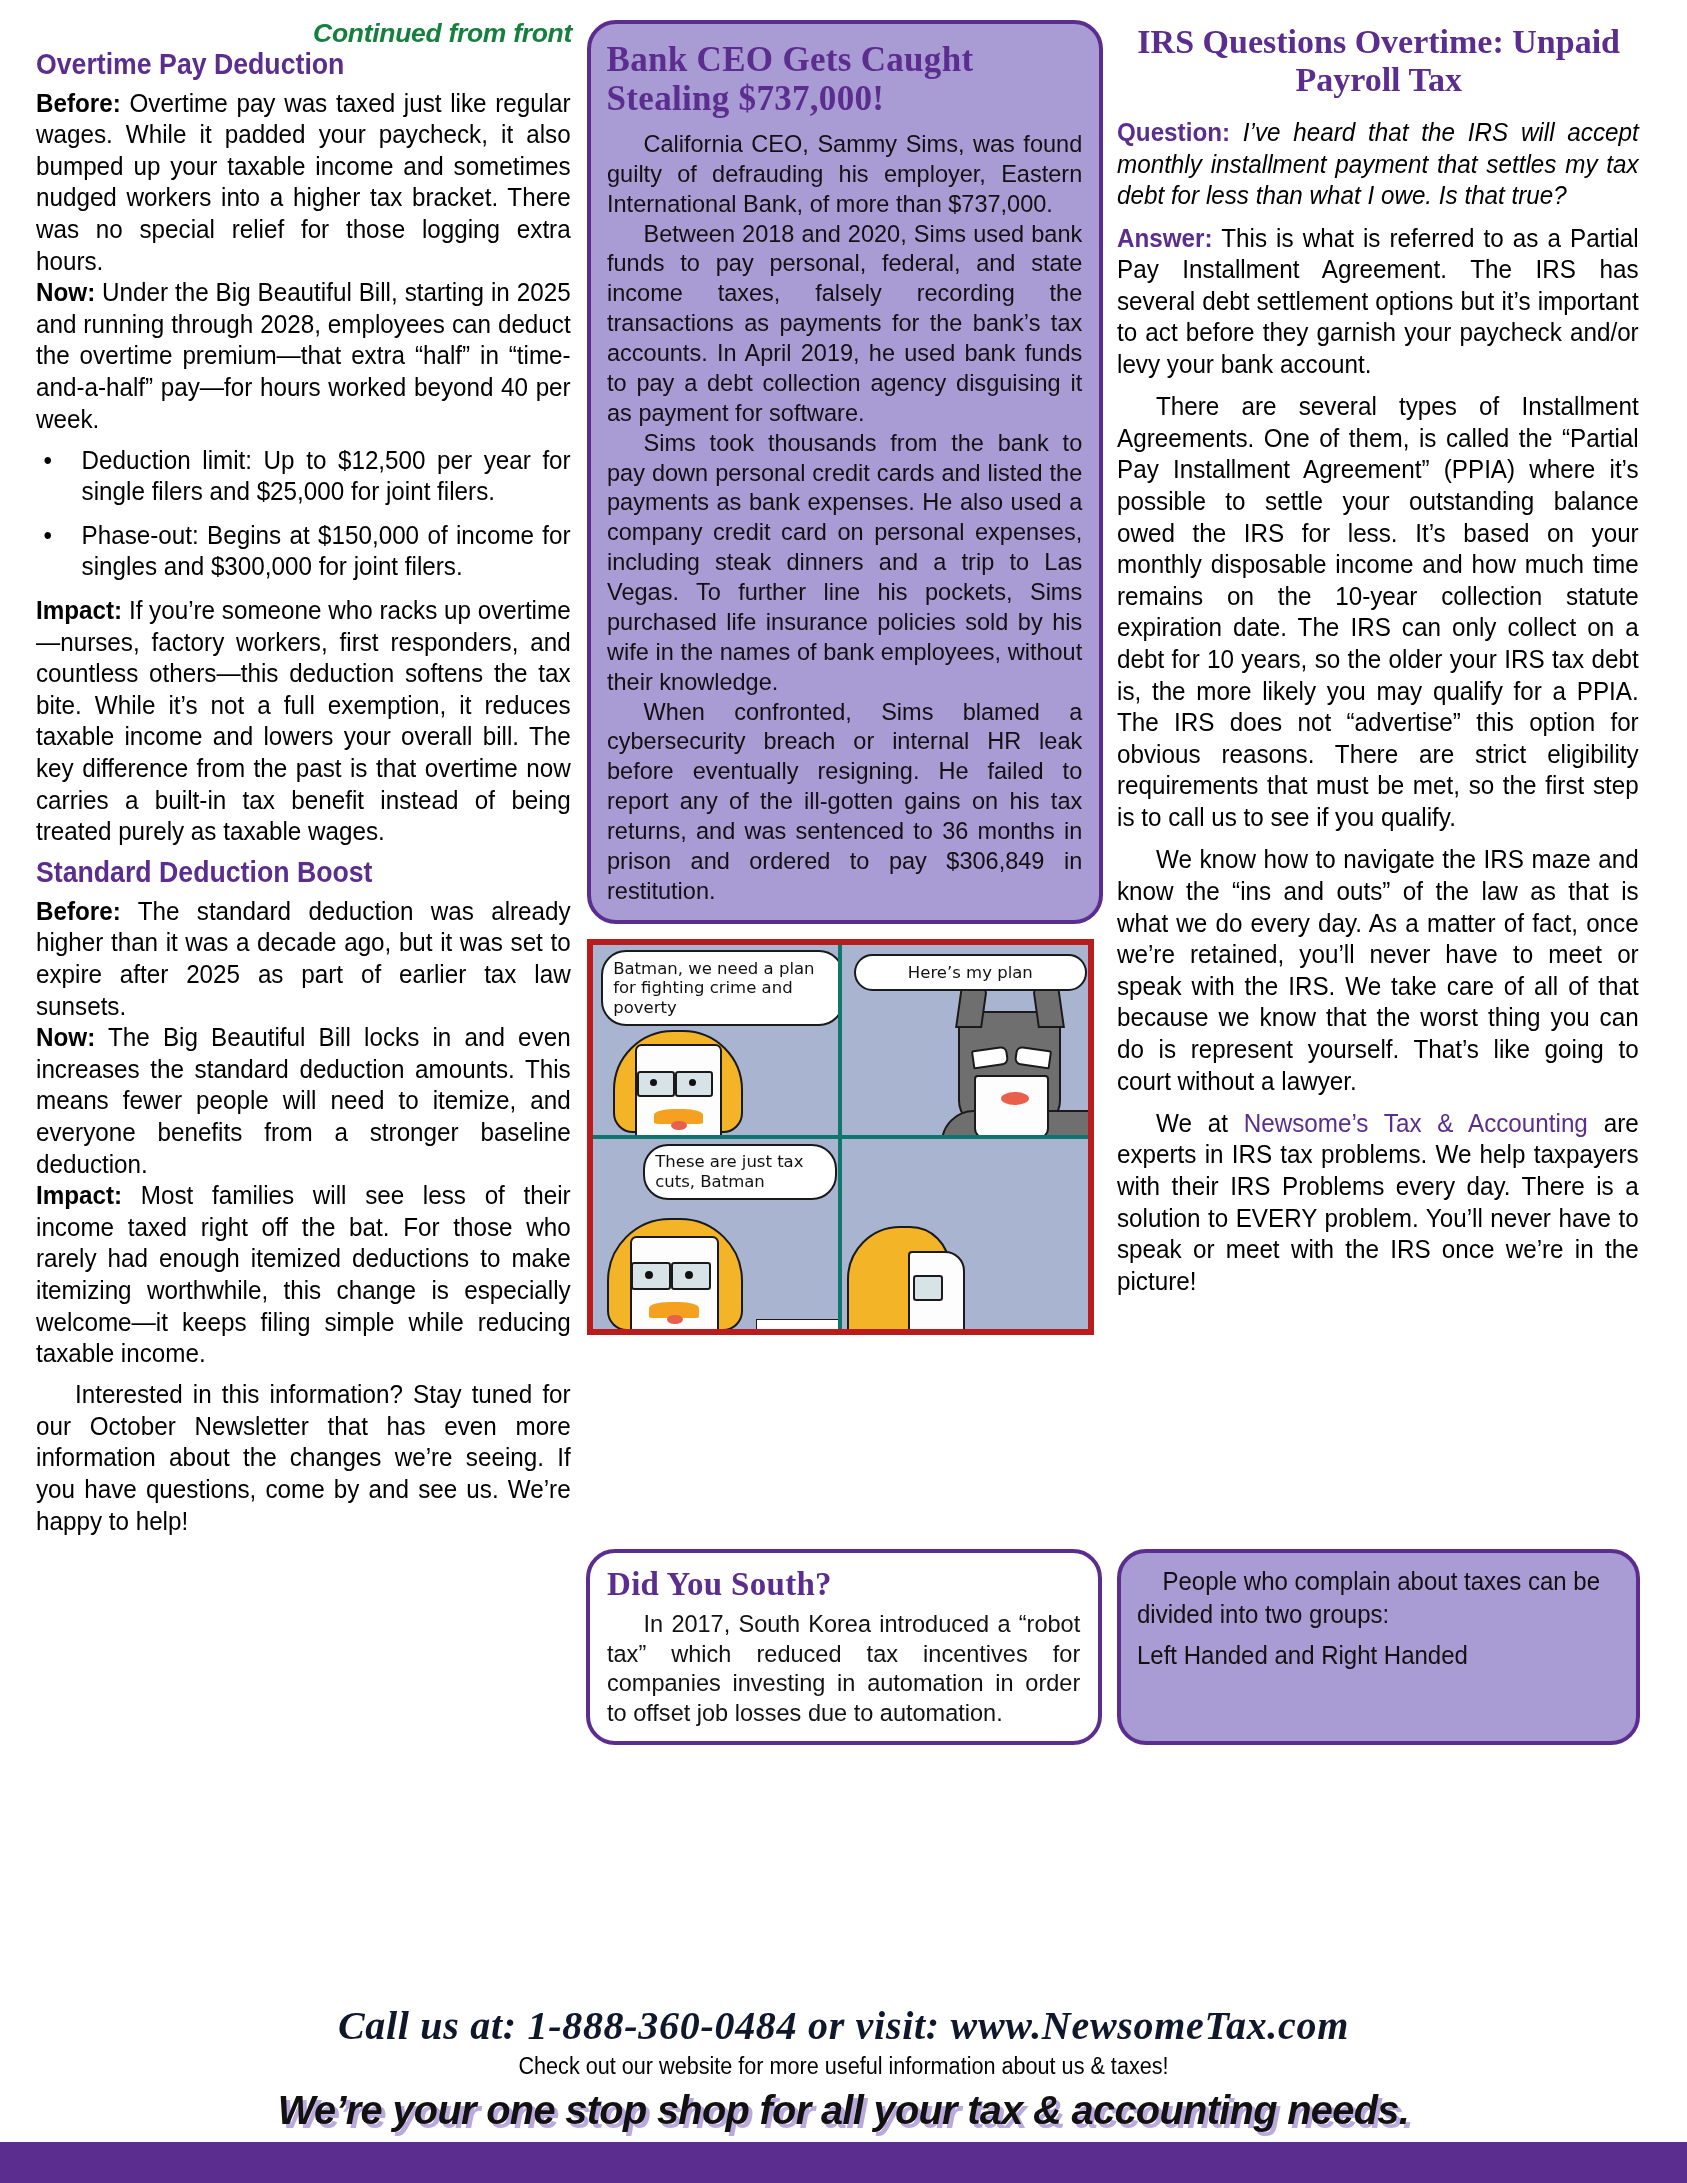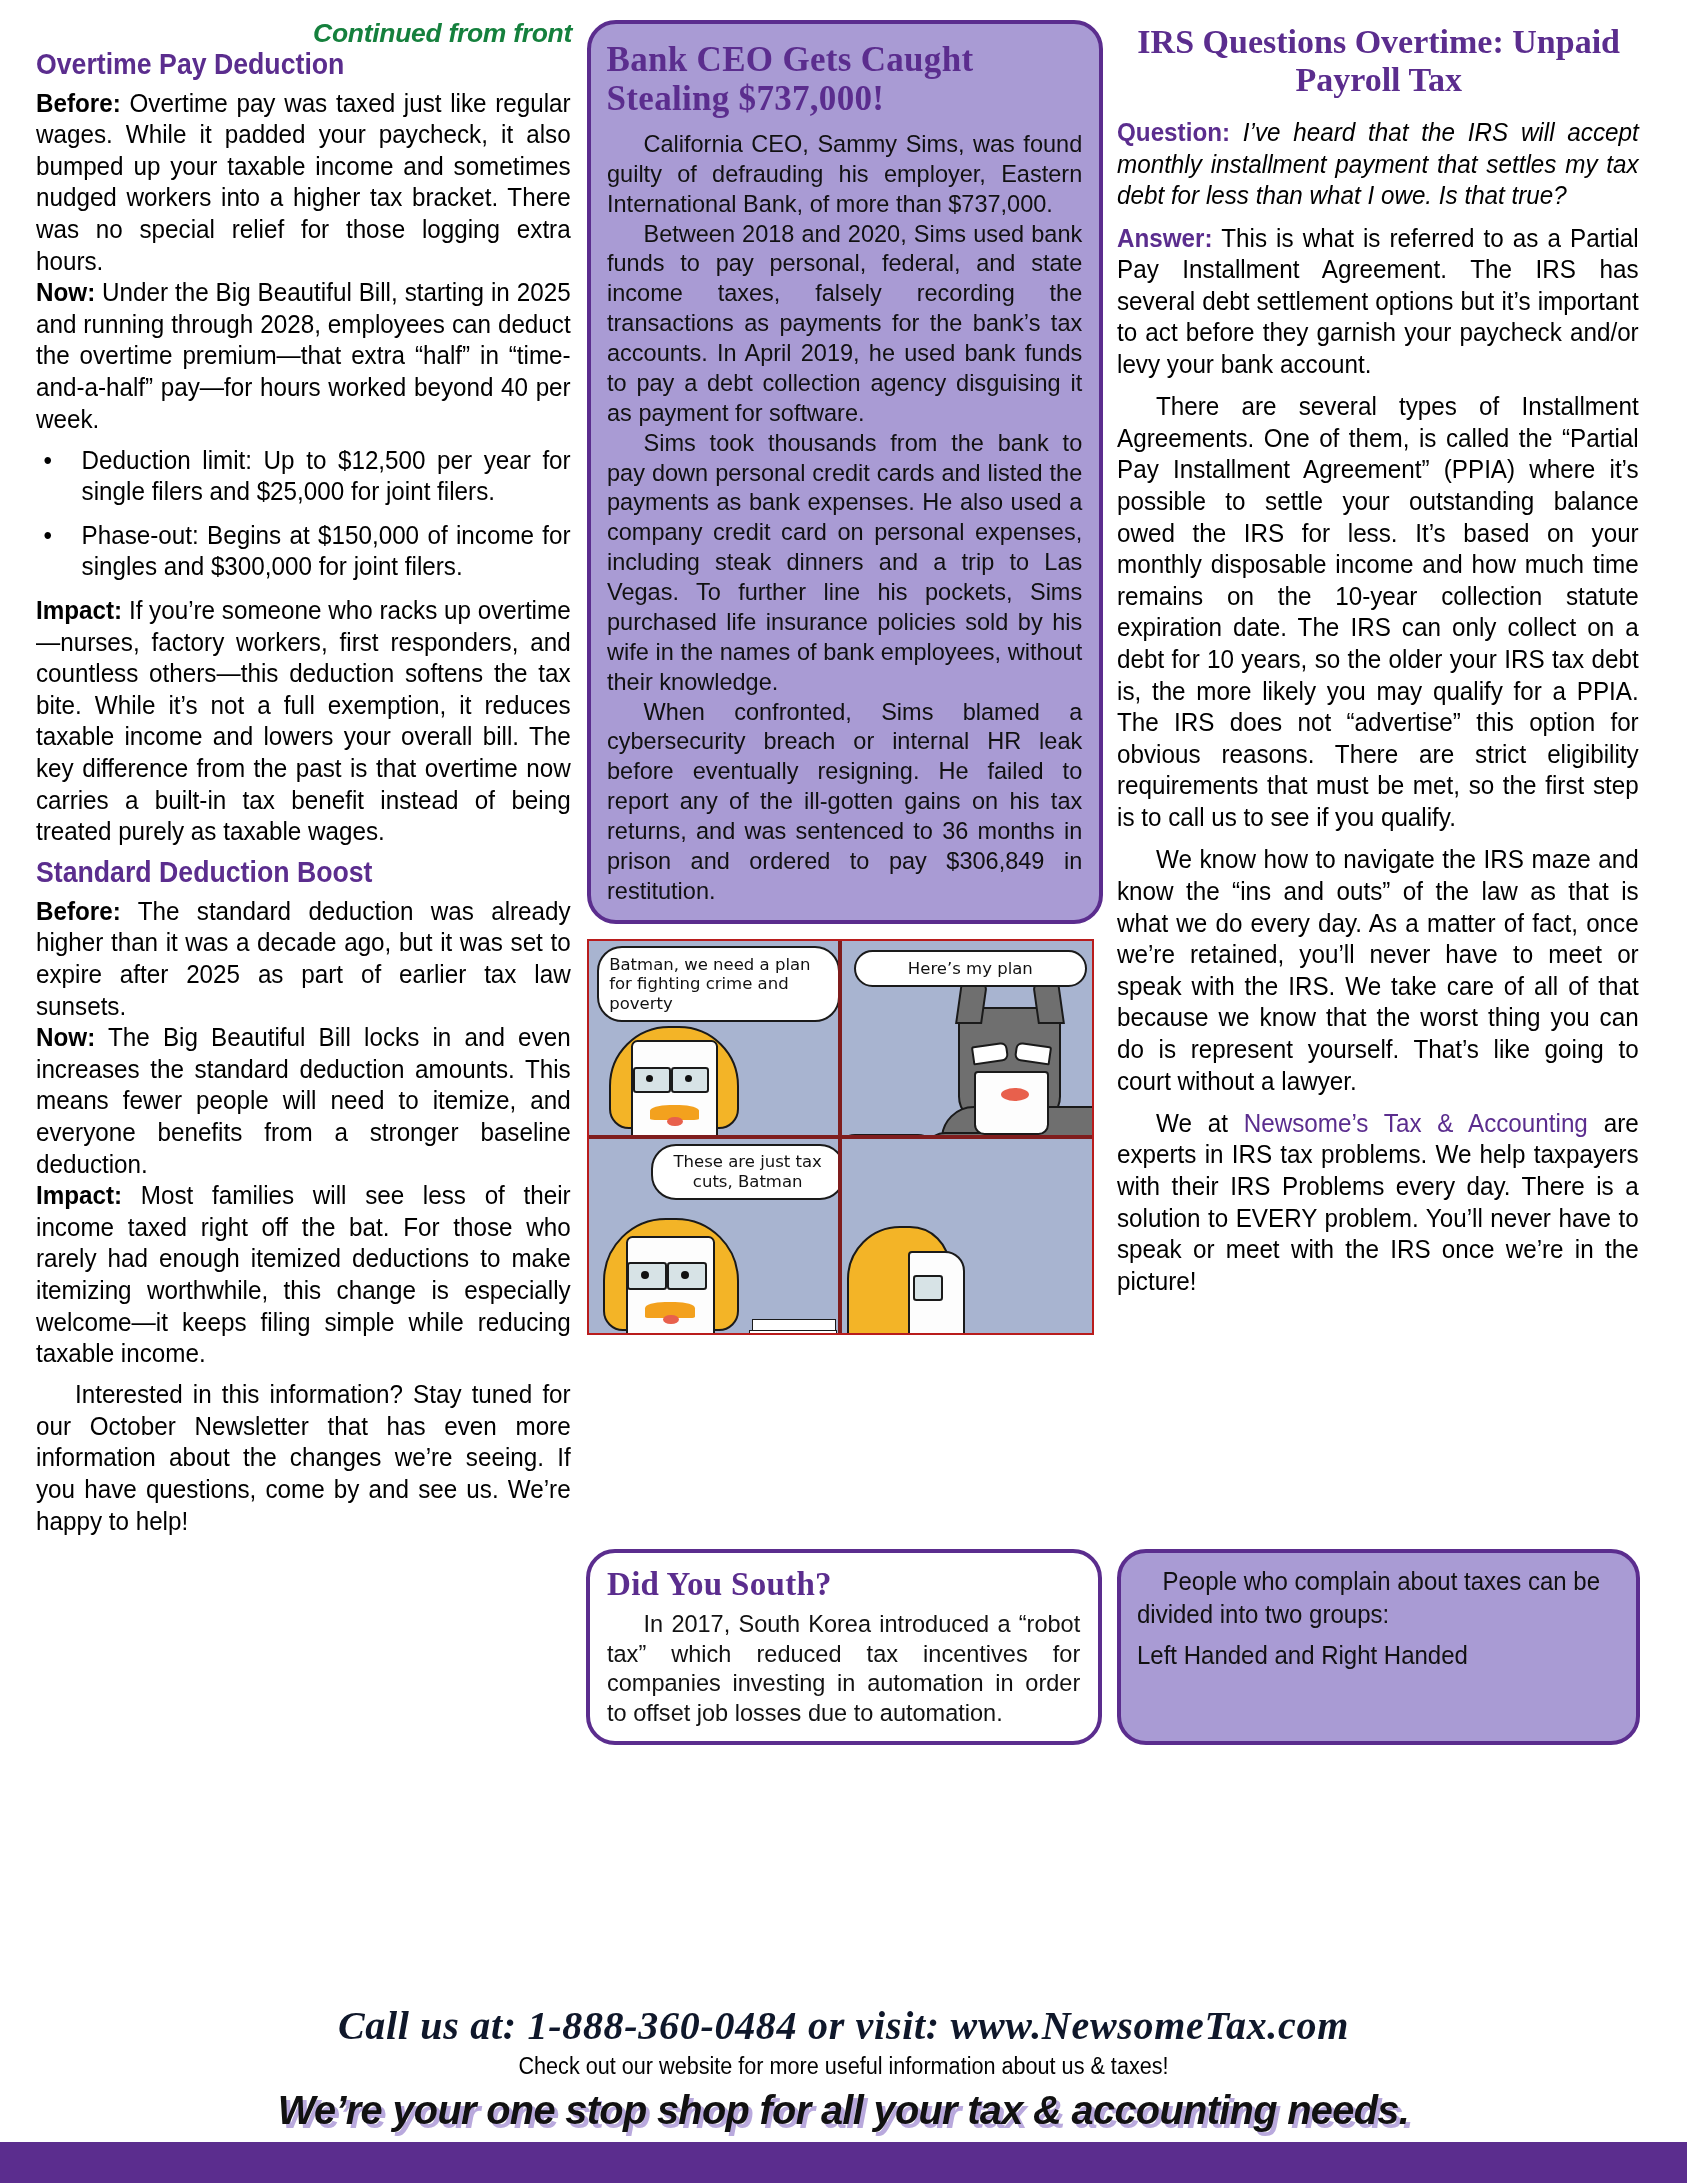--- a/index.html
+++ b/index.html
@@ -134,22 +134,22 @@
 
   
   .comic {
     margin-top: 14.6px;
     width: 507px;
     height: 396px;
     display: grid;
     grid-template-columns: 1fr 1fr;
     grid-template-rows: 1fr 1fr;
     gap: 3.3px;
-    background: #7f1d1d;
-    border: 2px solid #b91c1c;
+    background: #0f766e;
+    border: 6px solid #b91c1c;
     box-sizing: border-box;
   }
   .panel {
     position: relative;
     background: #a8b4d0;
     overflow: hidden;
   }
   .bubble {
     position: absolute;
     background: #fff;
@@ -341,21 +341,21 @@
           <div class="beye" style="left:173px; top:103px; width:32px; height:14.6px; border-radius:6.6px 2.6px 1.3px 6.6px; transform:rotate(8deg);"></div>
           <div class="bjaw" style="left:132px; top:130px; width:71px; height:60px; border-radius:4px 4px 10.6px 10.6px;"></div>
           <div class="mouth" style="left:159px; top:147px; width:28px; height:13.2px;"></div>
           <div class="cape" style="left:99px; top:165px; width:159px; height:99px; border-radius:33px 13.2px 0 0;"></div>
 
           <div class="cape" style="left:82px; top:191px; width:83px; height:38px; border-radius:26.5px 20px 20px 26.5px;"></div>
           <div class="coat" style="left:-6.6px; top:193px; width:99px; height:73px; border-radius:20px 20px 0 0;"></div>
         </div>
 
         <div class="panel">
-          <div class="bubble" style="left:62px; top:5.3px; width:169px; text-align:center;">These are just tax cuts, Batman</div>
+          <div class="bubble" style="left:50px; top:5.3px; width:169px; ">These are just tax cuts, Batman</div>
           <div class="hair" style="left:14.6px; top:79px; width:132px; height:109px; border-radius:63px 63px 20px 20px;"></div>
           <div class="face" style="left:37px; top:97px; width:85px; height:126px; border-radius:6.6px;"></div>
           <div class="glass" style="left:38px; top:123px; width:36px; height:24px; border-radius:3.3px;"></div>
           <div class="glass" style="left:78px; top:123px; width:36px; height:24px; border-radius:3.3px;"></div>
           <div class="pupil" style="left:52px; top:132px; width:8px; height:8px;"></div>
           <div class="pupil" style="left:92px; top:132px; width:8px; height:8px;"></div>
           <div class="stache" style="left:56px; top:163px; width:50px; height:16px; border-radius:40% 40% 10% 10%;"></div>
           <div class="mouth" style="left:74px; top:176px; width:16px; height:9.3px;"></div>
 
           <div class="paperline" style="left:160px; top:191px; width:86px; height:10.6px;"></div>

